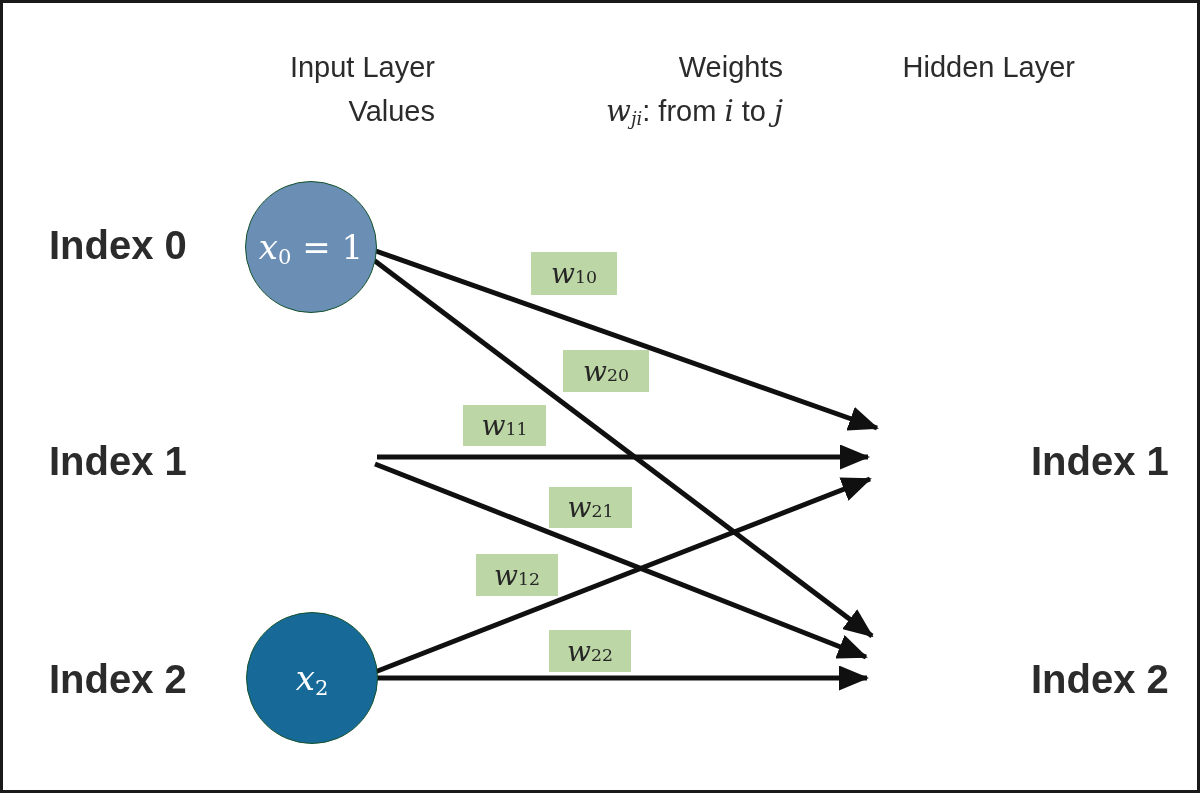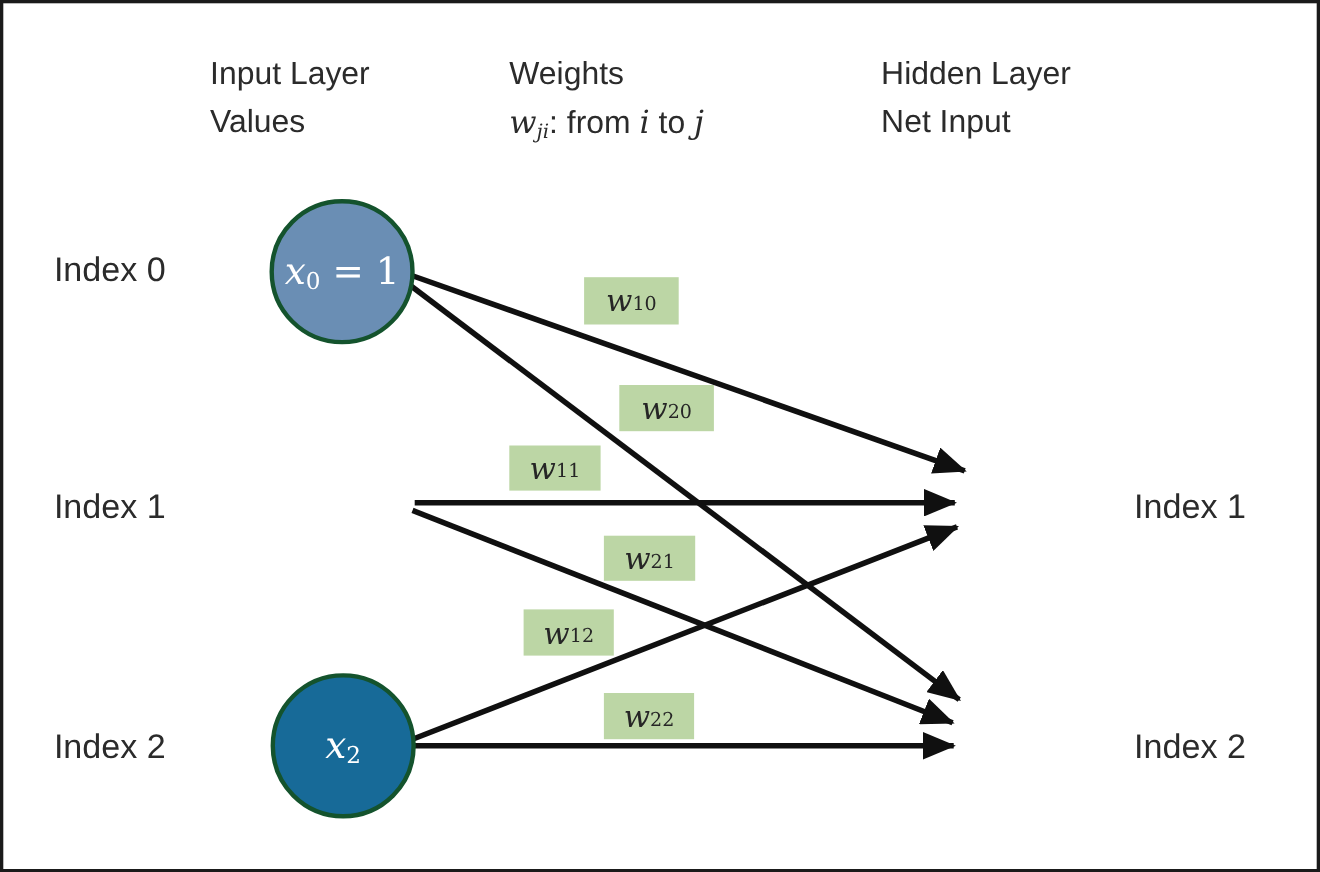--- a/index.html
+++ b/index.html
@@ -7,37 +7,37 @@
     position:relative;
     width:1194px; height:787px;
     border:3px solid var(--border_color,#1a1a1a);
     background:#ffffff;
     font-family:"Liberation Sans", sans-serif;
     color:var(--text_color,#2b2b2b);
     overflow:hidden;
   }
   .edges { position:absolute; left:0; top:0; width:1194px; height:787px; z-index:1; }
 
-  .hdr { position:absolute; text-align:left; font-size:29px; line-height:44px; z-index:2; }
+  .hdr { position:absolute; text-align:right; font-size:29px; line-height:44px; z-index:2; }
   .hdr-input   { left:188px; top:42px; width:244px; }
   .hdr-weights { left:460px; top:42px; width:320px; }
   .hdr-hidden  { left:798px; top:42px; width:274px; }
   .hdr .mathline .part-it,
   .hdr .mathline .part-subit { font-family:"DejaVu Serif", serif; }
 
-  .rowlabel { position:absolute; font-size:31px; line-height:36px; z-index:2; }
+  .rowlabel { position:absolute; font-size:40px; line-height:36px; z-index:2;font-weight:bold; }
   .rl-l0 { left:46px;  top:224px; }
   .rl-l1 { left:46px;  top:440px; }
   .rl-l2 { left:46px;  top:658px; }
   .rl-r1 { left:1028px; top:440px; }
   .rl-r2 { left:1028px; top:658px; }
 
   .node {
     position:absolute; box-sizing:border-box;
-    border:4px solid #14532d; border-radius:50%;
+    border:1px solid #14532d; border-radius:50%;
     display:flex; align-items:center; justify-content:center;
     color:var(--node_text_color,#ffffff);
     font-family:"DejaVu Serif", serif; font-size:34px;
     z-index:3;
   }
   .node-x0   { left:242px; top:178px; width:132px; height:132px; background:var(--bias_node_fill,#6a8eb4); }
   .node-x1   { left:243px; top:391px; width:132px; height:132px; background:var(--input_node_fill,#176a98); }
   .node-x2   { left:243px; top:609px; width:132px; height:132px; background:var(--input_node_fill,#176a98); }
   .node-net1 { left:868px; top:396px; width:128px; height:128px; background:var(--output_node_fill,#e9854e); }
   .node-net2 { left:866px; top:613px; width:128px; height:128px; background:var(--output_node_fill,#e9854e); }
@@ -82,21 +82,20 @@
   <div class="hdr hdr-input">
     <div>Input Layer</div>
     <div>Values</div>
   </div>
   <div class="hdr hdr-weights">
     <div>Weights</div>
     <div class="mathline"><span class="part-it">w</span><span class="part-subit">ji</span><span class="part-norm">: from </span><span class="part-it">i</span><span class="part-norm"> to </span><span class="part-it">j</span></div>
   </div>
   <div class="hdr hdr-hidden">
     <div>Hidden Layer</div>
-    <div>Net Input</div>
   </div>
 
   <div class="rowlabel rl-l0">Index 0</div>
   <div class="rowlabel rl-l1">Index 1</div>
   <div class="rowlabel rl-l2">Index 2</div>
   <div class="rowlabel rl-r1">Index 1</div>
   <div class="rowlabel rl-r2">Index 2</div>
 
   <div class="node node-x0">
     <span><span class="part-it">x</span><span class="part-sub">0</span><span class="part-norm"> = 1</span></span>

